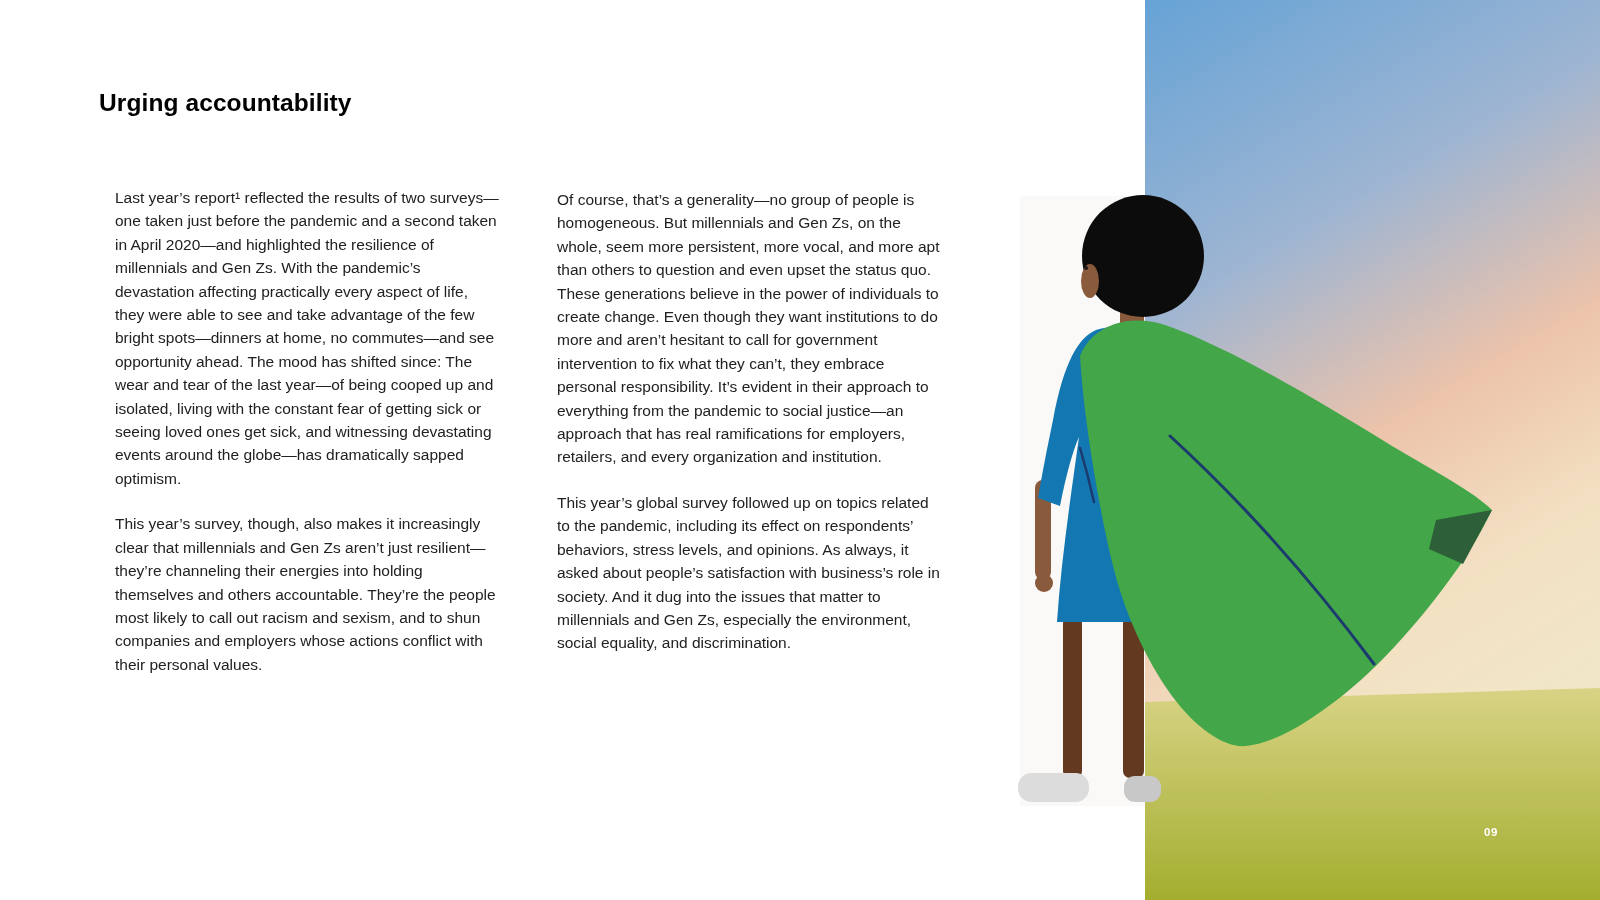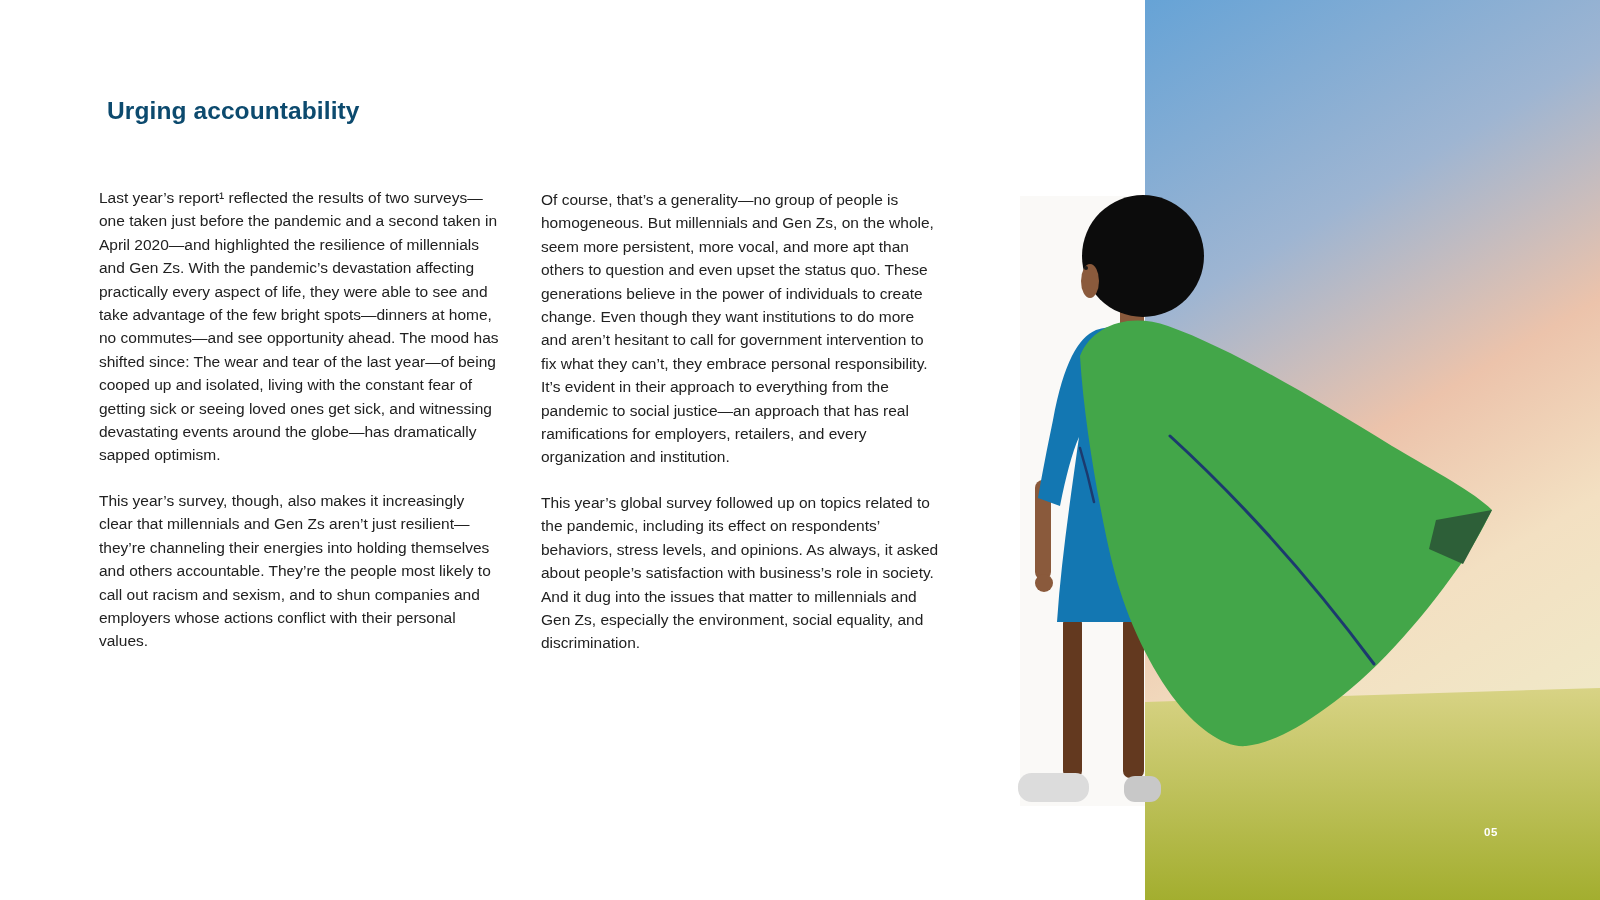--- a/index.html
+++ b/index.html
@@ -2,28 +2,28 @@
 <html><head>
 <meta charset="utf-8">
 <style>
   html,body{margin:0;padding:0;}
   body{
     width:1600px;height:900px;position:relative;overflow:hidden;
     background:#ffffff;
     font-family:"Liberation Sans","DejaVu Sans",sans-serif;
   }
   .page-title{
-    position:absolute;left:99px;top:89px;margin:8px;
-    font-size:24.5px;font-weight:700;color:#0c4a6e;letter-spacing:.1px;
+    position:absolute;left:99px;top:89px;margin:0;
+    font-size:24.5px;font-weight:700;color:#000000;letter-spacing:.1px;
   }
   .col{
     position:absolute;top:186px;width:400px;
     font-size:15.5px;line-height:23.4px;color:#212121;
   }
-  .col p{margin:0 0 22px 0;}
+  .col p{margin:0 0 22px 16px;}
   .col-1{left:99px;}
   .col-2{left:541px;top:188px;width:399px;}
   .illustration{position:absolute;left:1000px;top:0;width:600px;height:900px;}
   .page-number{
     position:absolute;left:1484px;top:826px;
     font-size:11.5px;font-weight:700;color:#ffffff;letter-spacing:.5px;
   }
 </style>
 </head>
 <body>
@@ -88,13 +88,13 @@
            C 146 660, 124 612, 112 562
            C 100 512, 84 424, 80 356 Z" fill="#43a649"></path>
   <path d="M 436 520 L 492 510 L 463 564 L 429 549 Z" fill="#2d5f38"></path>
   <path d="M 170 436 C 240 500, 310 578, 374 664" fill="none" stroke="#1c3a6e" stroke-width="3" stroke-linecap="round"></path>
 
   <circle cx="143" cy="256" r="61" fill="#0c0c0c"></circle>
   <ellipse cx="90" cy="281" rx="9" ry="17" fill="#8a5a3c"></ellipse>
   <circle cx="86" cy="268" r="2" fill="#1a1a1a"></circle>
 </svg>
 
-<div class="page-number">05</div>
+<div class="page-number">09</div>
 
 </body></html>

